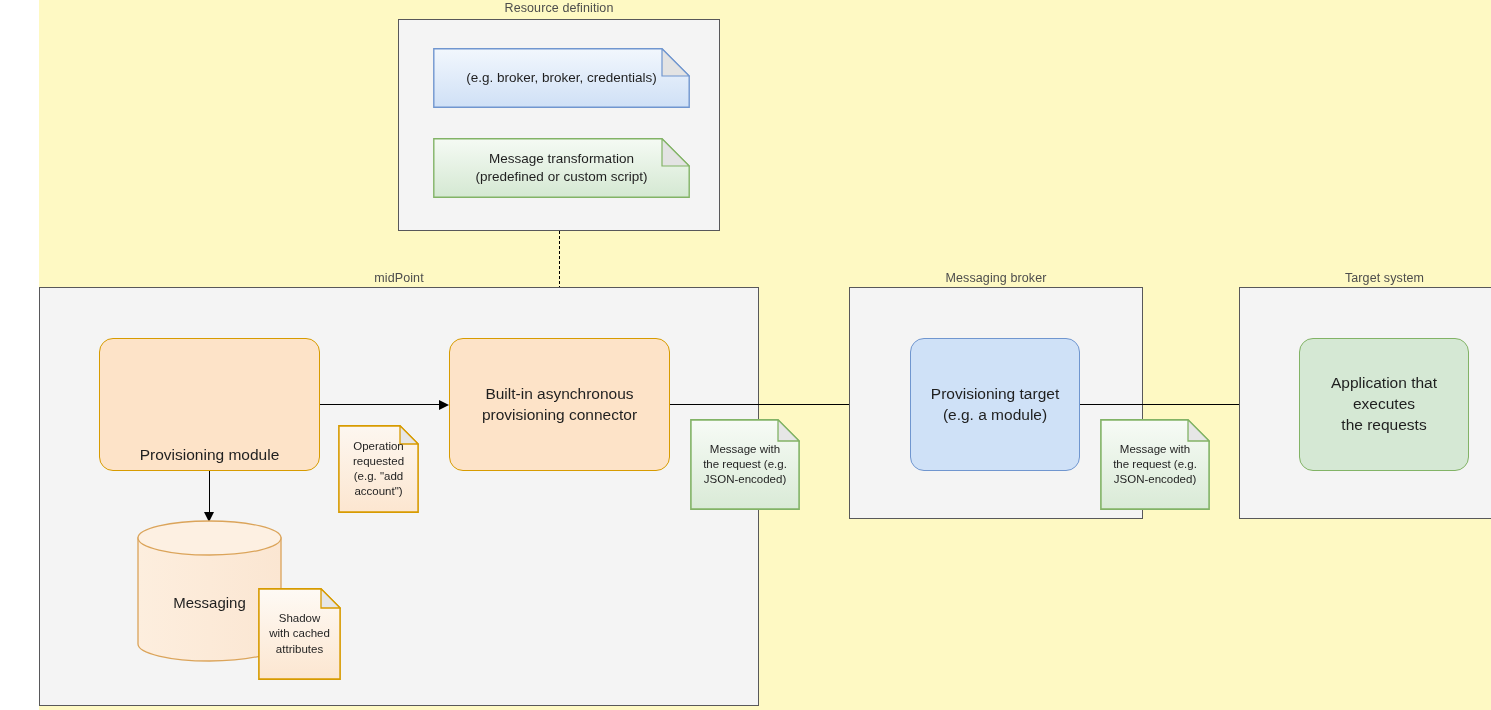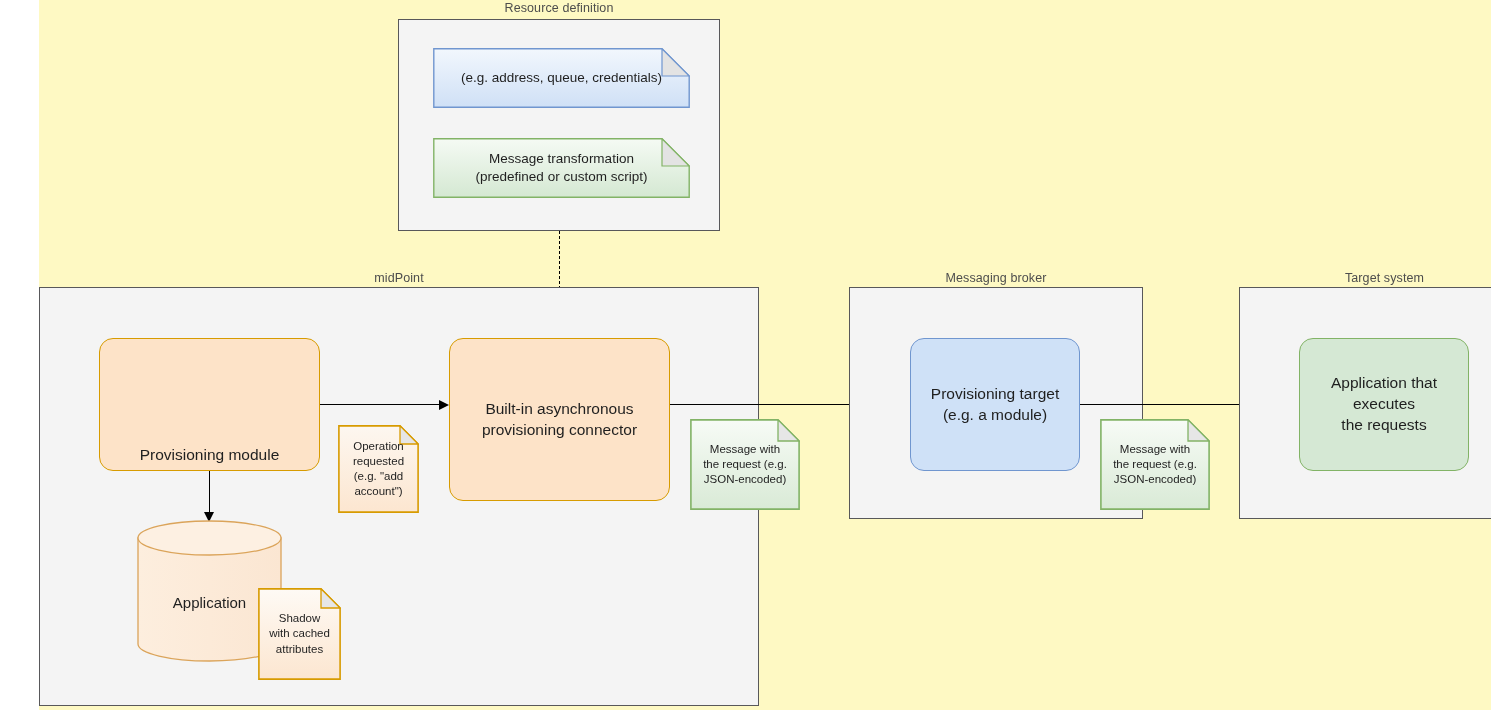--- a/index.html
+++ b/index.html
@@ -135,21 +135,21 @@
       <defs>
         <linearGradient id="gradBlue" x1="0" y1="0" x2="0" y2="1">
           <stop offset="0%" stop-color="#f2f7fd"></stop>
           <stop offset="100%" stop-color="#cfe0f6"></stop>
         </linearGradient>
       </defs>
       <path d="M0.8 0.8 H229 L256.2 28 V59.2 H0.8 Z" fill="url(#gradBlue)" stroke="#7096cf" stroke-width="1.4"></path>
       <path d="M229 0.8 V28 H256.2 Z" fill="#e3e3e3" stroke="#7096cf" stroke-width="1.2"></path>
     </svg>
     <div class="note-text">
-      <div>(e.g. address, queue, credentials)</div>
+      <div>(e.g. broker, broker, credentials)</div>
     </div>
   </div>
 
   <div class="note" style="left:394px; top:138px; width:257px; height:60px; font-size:13.5px;">
     <svg class="note-shape" viewBox="0 0 257 60" preserveAspectRatio="none">
       <defs>
         <linearGradient id="gradGreen" x1="0" y1="0" x2="0" y2="1">
           <stop offset="0%" stop-color="#f5faf4"></stop>
           <stop offset="100%" stop-color="#d4e8d2"></stop>
         </linearGradient>
@@ -190,38 +190,38 @@
       <path d="M62 0.9 V19 H80.1 Z" fill="#e6e6e6" stroke="#d79b00" stroke-width="1.3"></path>
     </svg>
     <div class="note-text">
       <div>Operation</div>
       <div>requested</div>
       <div>(e.g. "add</div>
       <div>account")</div>
     </div>
   </div>
 
-  <div class="abs node node-orange" style="left:410px; top:338px; width:221px; height:163px;">
+  <div class="abs node node-orange" style="left:410px; top:338px; width:221px; height:133px;">
     <div>
       <div>Built-in asynchronous</div>
       <div>provisioning connector</div>
     </div>
   </div>
 
   <svg class="abs" style="left:98px; top:520px; width:145px; height:142px;" viewBox="0 0 145 142" preserveAspectRatio="none">
     <defs>
       <linearGradient id="gradCyl" x1="0" y1="0" x2="1" y2="0">
         <stop offset="0%" stop-color="#fdeede"></stop>
         <stop offset="100%" stop-color="#fbe6d2"></stop>
       </linearGradient>
     </defs>
     <path d="M1 18 V124 A71.5 17 0 0 0 144 124 V18 Z" fill="url(#gradCyl)" stroke="#dba45a" stroke-width="1.3"></path>
     <ellipse cx="72.5" cy="18" rx="71.5" ry="17" fill="#fdf0e2" stroke="#dba45a" stroke-width="1.3"></ellipse>
   </svg>
-  <div class="cylinder-label" style="left:98px; top:594px; width:145px;">Application</div>
+  <div class="cylinder-label" style="left:98px; top:594px; width:145px;">Messaging</div>
 
   <div class="note" style="left:219px; top:588px; width:83px; height:92px; font-size:11.5px;">
     <svg class="note-shape" viewBox="0 0 83 92" preserveAspectRatio="none">
       <defs>
         <linearGradient id="gradOrange2" x1="0" y1="0" x2="0" y2="1">
           <stop offset="0%" stop-color="#fefaf5"></stop>
           <stop offset="100%" stop-color="#fce6d0"></stop>
         </linearGradient>
       </defs>
       <path d="M0.9 0.9 H63 L82.1 20 V91.1 H0.9 Z" fill="url(#gradOrange2)" stroke="#d79b00" stroke-width="1.6"></path>

